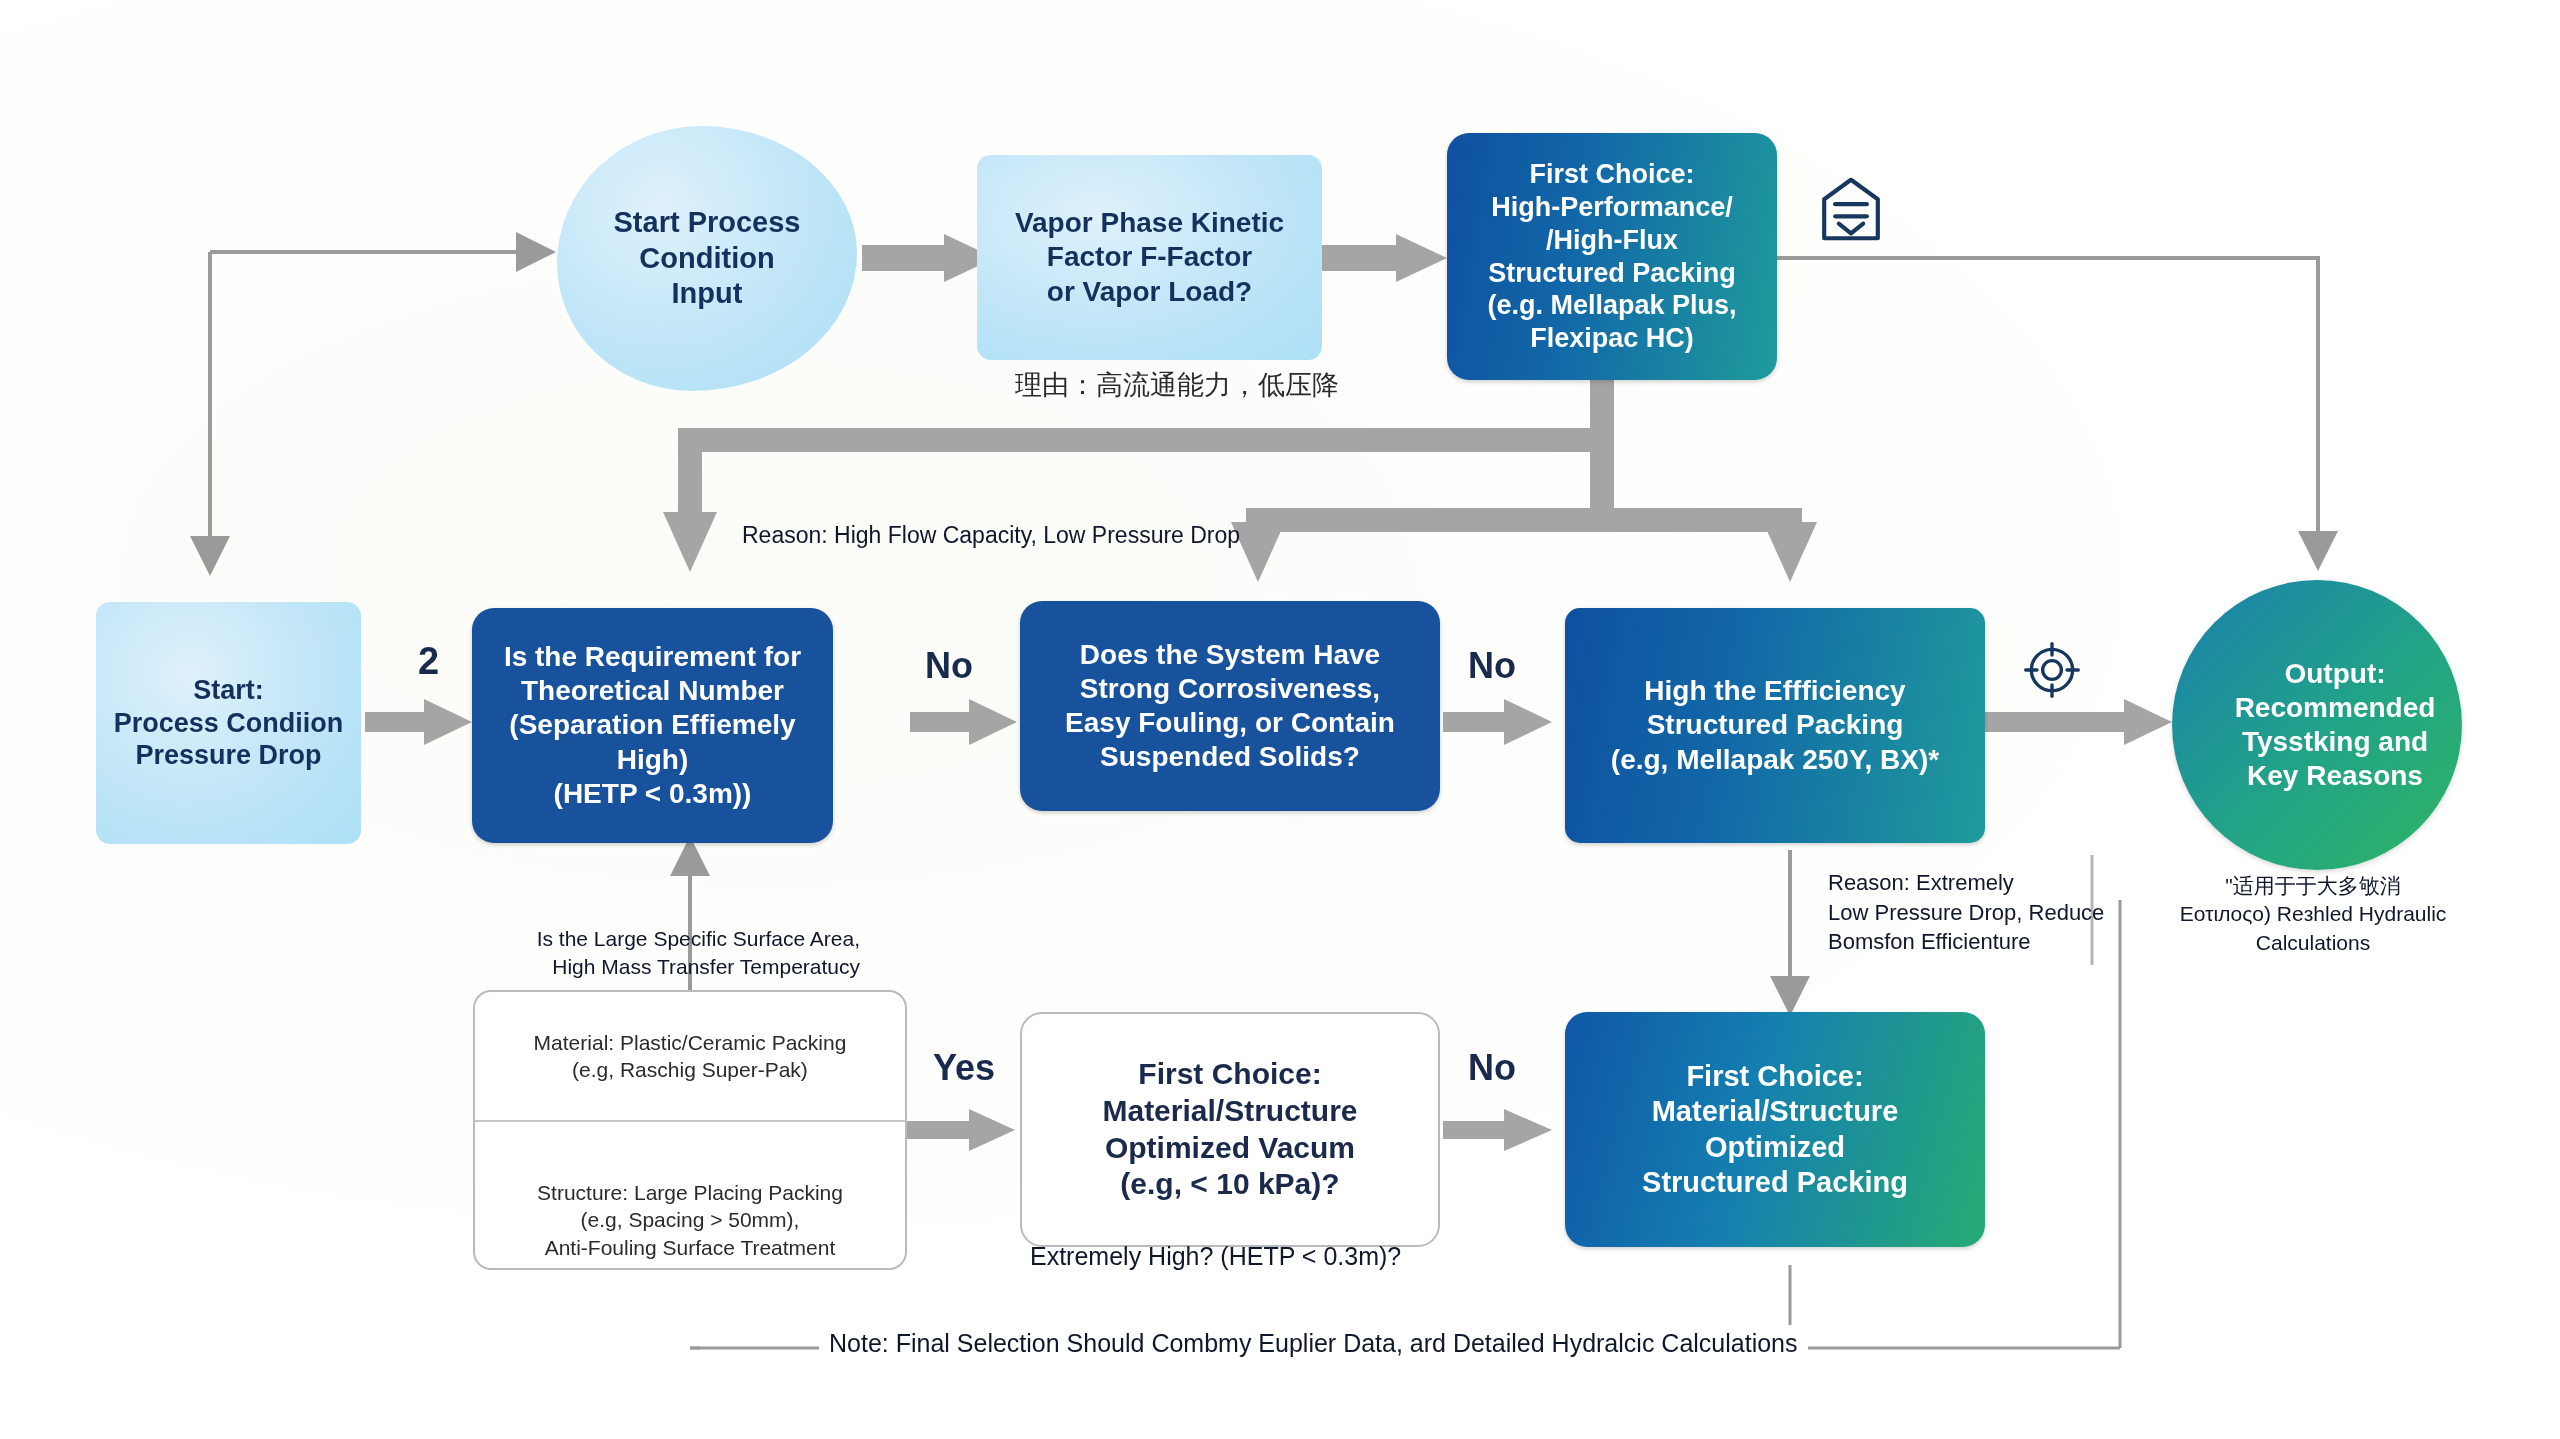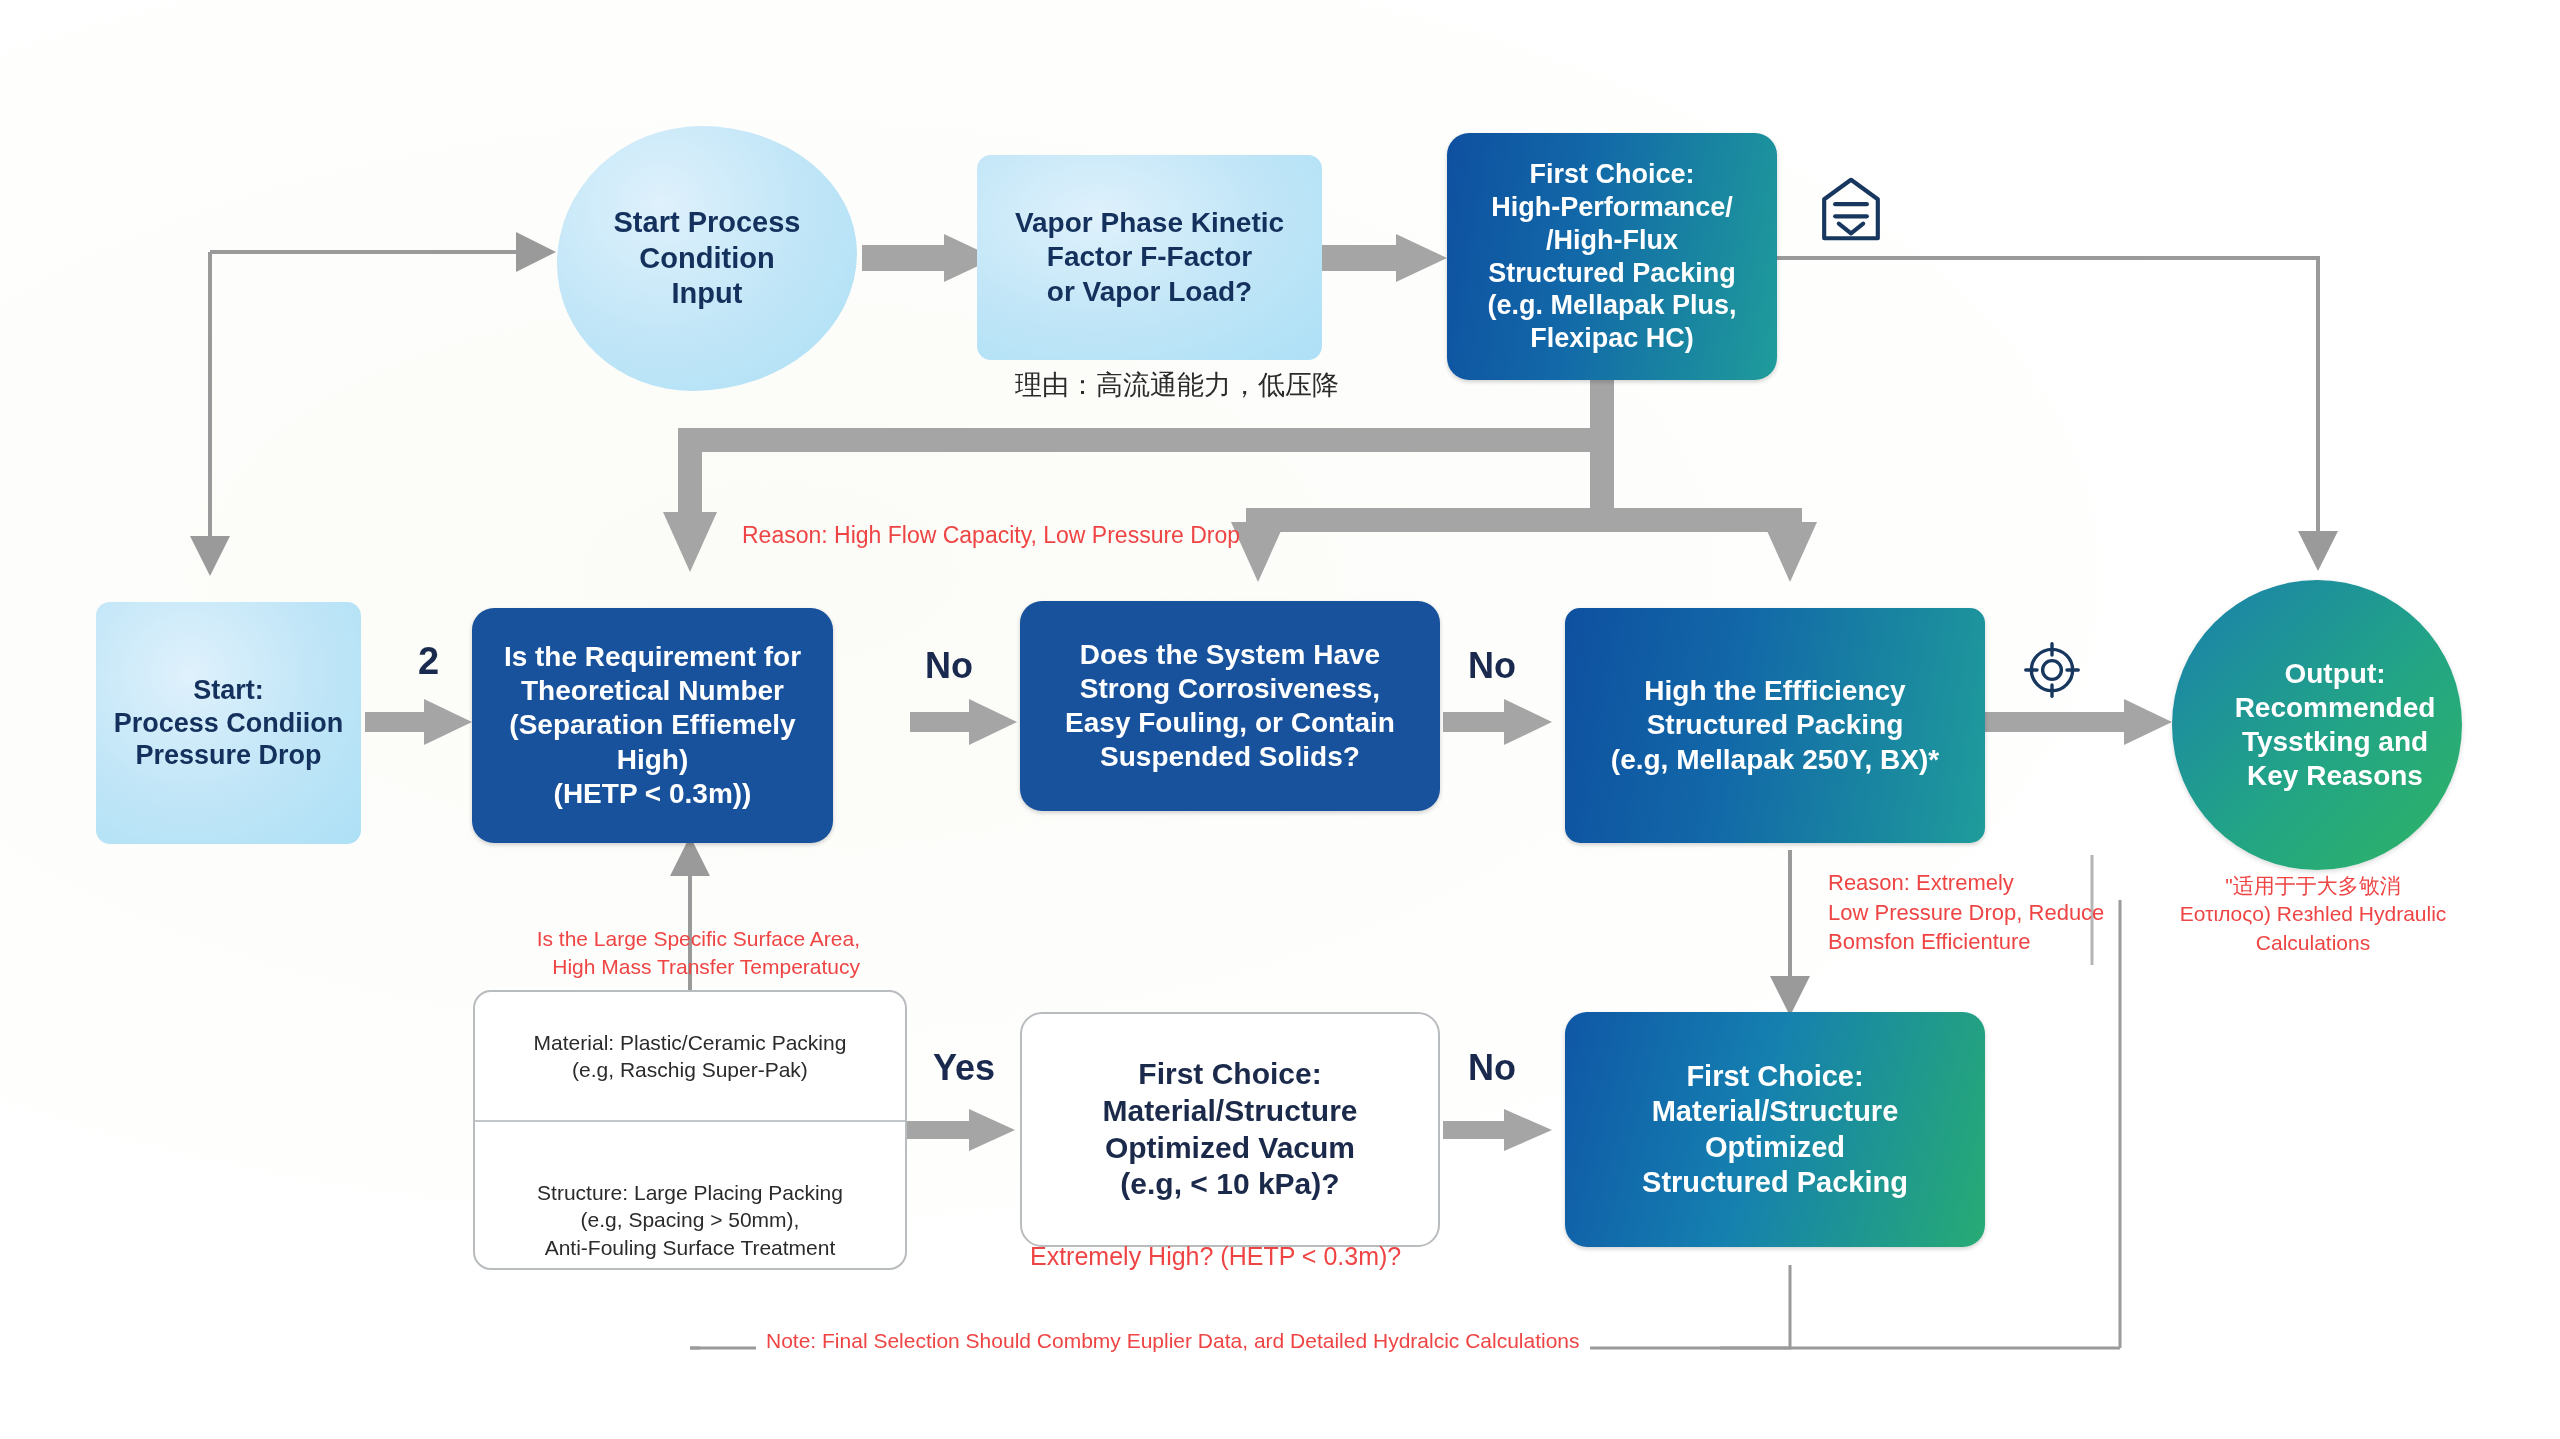--- a/index.html
+++ b/index.html
@@ -53,21 +53,21 @@
     color:#1b2a4a;font-weight:bold;
   }
   .splitbox{
     background:#ffffff;border:2px solid #b9bcbe;border-radius:18px;
     color:#2b2b2b;display:block;
   }
   .splitbox .half{padding:14px 18px;text-align:center;font-size:21px;line-height:1.3;white-space:pre-line;}
   .splitbox .divider{height:2px;background:#c3c6c8;margin:0;}
 
   .label{position:absolute;color:#1a2a4e;font-weight:bold;}
-  .note{position:absolute;color:#ef4444;white-space:pre-line;line-height:1.35;}
+  .note{position:absolute;color:#0f172a;white-space:pre-line;line-height:1.35;}
   .icon{position:absolute;}
 </style>
 </head>
 <body>
 
 <div id="canvas">
   <div class="subtle-bg"></div>
 
   <svg class="wires" viewBox="0 0 2560 1439">
     <defs>
@@ -259,21 +259,21 @@
   <div class="note" style="left:1812px;top:868px;font-size:22px;margin-left:16px;">Reason: Extremely
 Low Pressure Drop, Reduce
 Bomsfon Efficienture</div>
 
   <div class="note" style="left:2148px;top:872px;font-size:21px;text-align:center;width:330px;">"适用于于大多敂消
 Еоτιлοςο) Reзhled Hydraulic
 Calculations</div>
 
   <div class="note" style="left:1030px;top:1240px;font-size:25px;">Extremely High? (HETP &lt; 0.3m)?</div>
 
-  <div class="note" style="left:756px;top:1325px;font-size:21px;background:#ffffff;padding:2px 10px;">Note: Final Selection Should Combmy Euplier Data, ard Detailed Hydralcic Calculations</div>
+  <div class="note" style="left:819px;top:1325px;font-size:25px;background:#ffffff;padding:2px 10px;">Note: Final Selection Should Combmy Euplier Data, ard Detailed Hydralcic Calculations</div>
 
   <div class="icon" style="left:1812px;top:170px;width:78px;height:78px;">
     <svg viewBox="0 0 64 64" width="78" height="78" fill="none" stroke="#17375e" stroke-width="3.4" stroke-linecap="round" stroke-linejoin="round">
       <path d="M10 24 L32 8 L54 24 L54 56 L10 56 Z"></path>
       <line x1="19" y1="28" x2="45" y2="28"></line>
       <line x1="19" y1="38" x2="45" y2="38"></line>
       <path d="M22 44 L32 52 L42 44"></path>
     </svg>
   </div>
 

